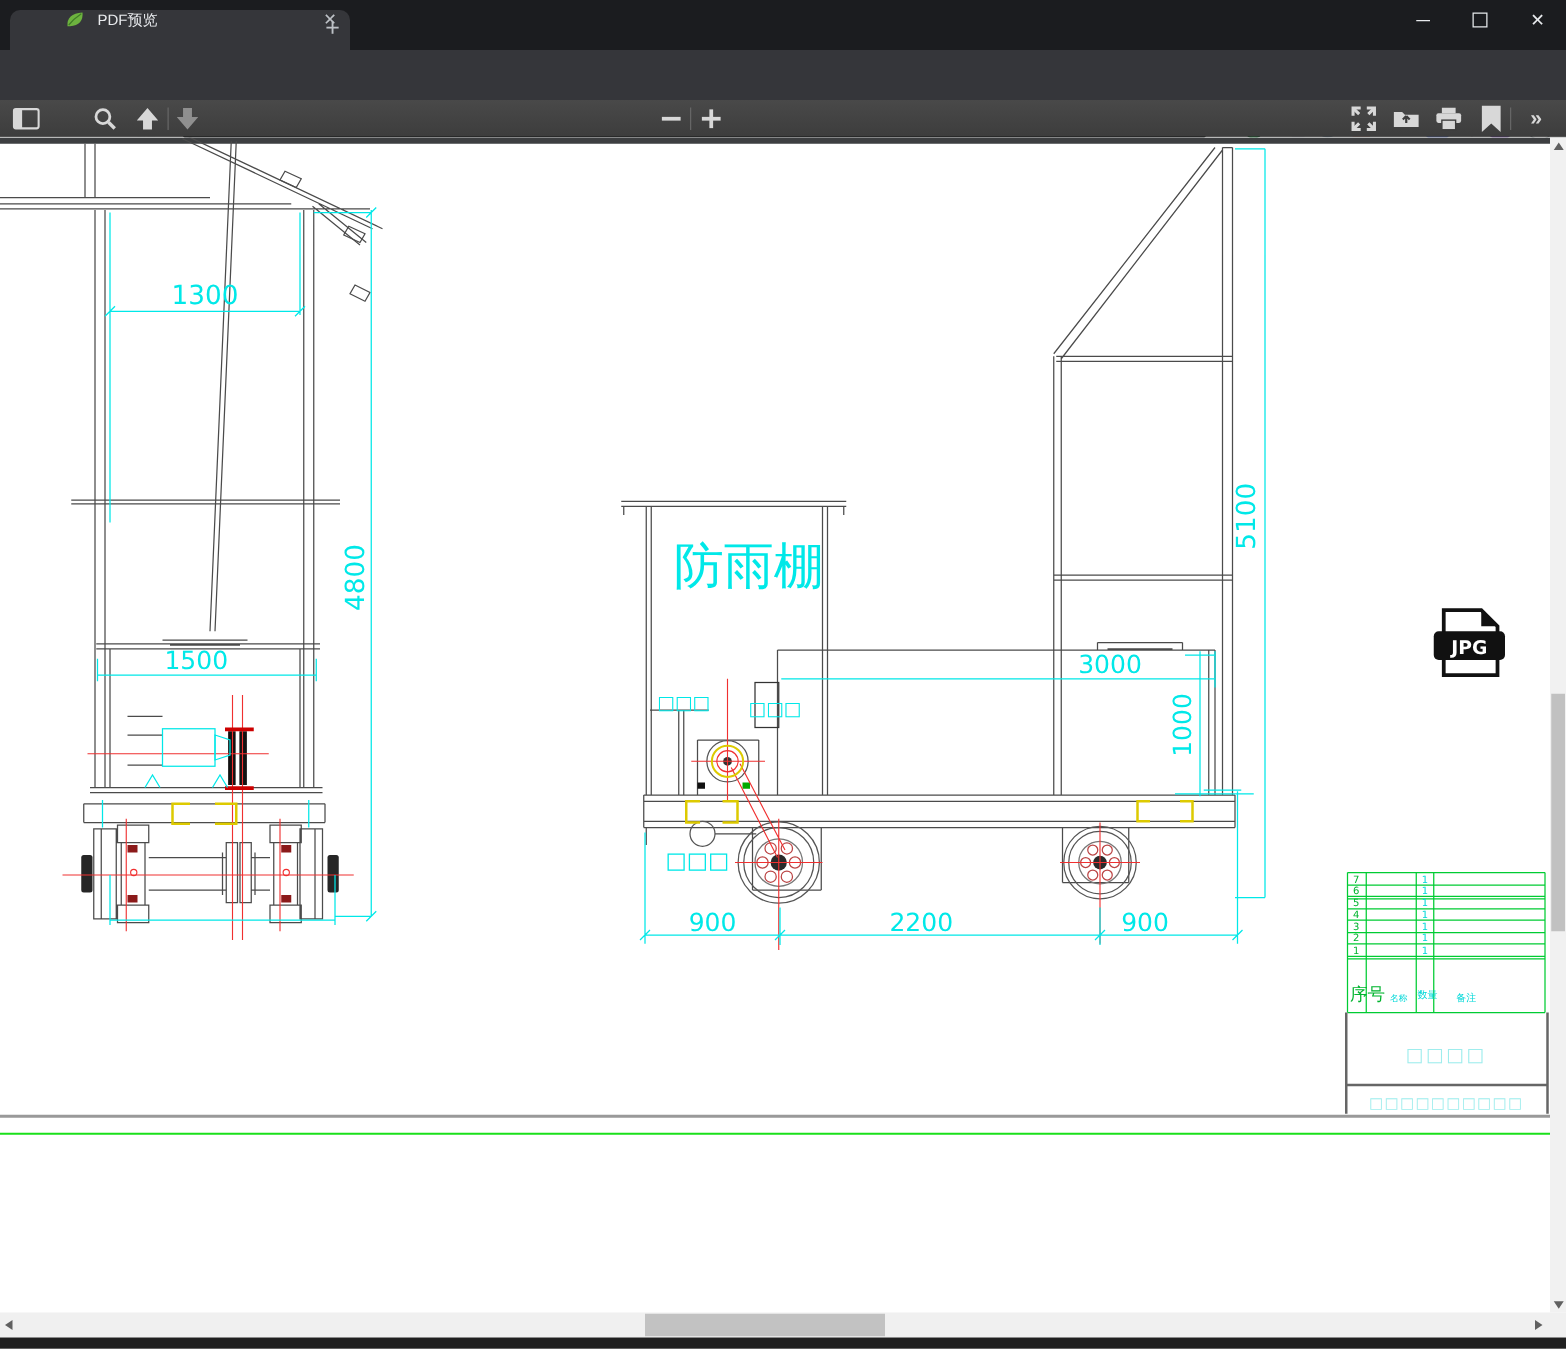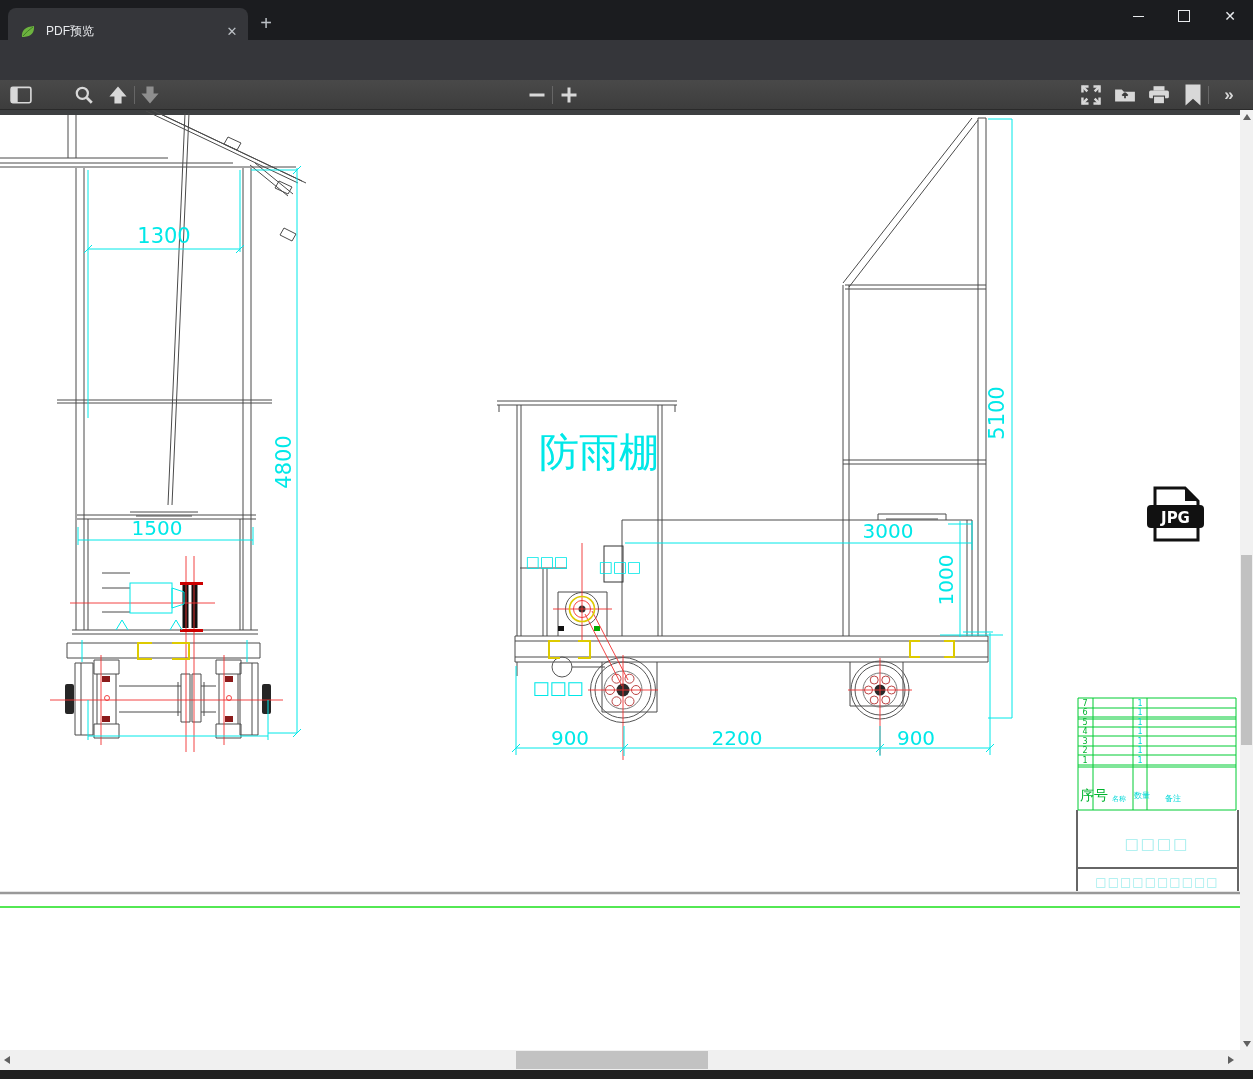--- a/index.html
+++ b/index.html
@@ -1,19 +1,19 @@
 <!DOCTYPE html>
 <html><head>
 <meta charset="utf-8">
 <style>
   html,body{margin:0;padding:0;background:#000;}
   .window{position:relative;width:1253px;height:1079px;overflow:hidden;font-family:"Liberation Sans",sans-serif;background:#fff;}
   
   .titlebar{position:absolute;left:0;top:0;width:1253px;height:40px;background:#1b1c1f;}
-  .tab{position:absolute;left:8px;top:8px;width:240px;height:32px;background:#35363a;border-radius:8px 8px 0 0;display:flex;align-items:flex-end;}
+  .tab{position:absolute;left:8px;top:8px;width:240px;height:32px;background:#35363a;border-radius:8px 8px 0 0;display:flex;align-items:flex-start;padding-left:32px;}
   .tab .fav{margin-left:12px;width:16px;height:16px;flex:0 0 auto;}
   .tab .tab-title{margin-left:10px;color:#e8eaed;font-size:12px;white-space:nowrap;overflow:hidden;flex:1;}
   .tab .tab-close{width:16px;height:16px;margin-right:8px;color:#bdc1c6;font-size:13px;line-height:16px;text-align:center;border-radius:50%;}
   .newtab{position:absolute;left:254px;top:12px;width:24px;height:24px;color:#bdc1c6;font-size:20px;line-height:22px;text-align:center;}
   .wbtn{position:absolute;top:0;width:46px;height:32px;display:flex;align-items:center;justify-content:center;}
   .wbtn.min{left:1115px}.wbtn.max{left:1161px}.wbtn.close{left:1207px}
   .ic-min{width:11px;height:1px;background:#e8eaed;}
   .ic-max{width:10px;height:10px;border:1px solid #e8eaed;}
   .ic-x{color:#e8eaed;font-size:14px;line-height:14px;}
   

